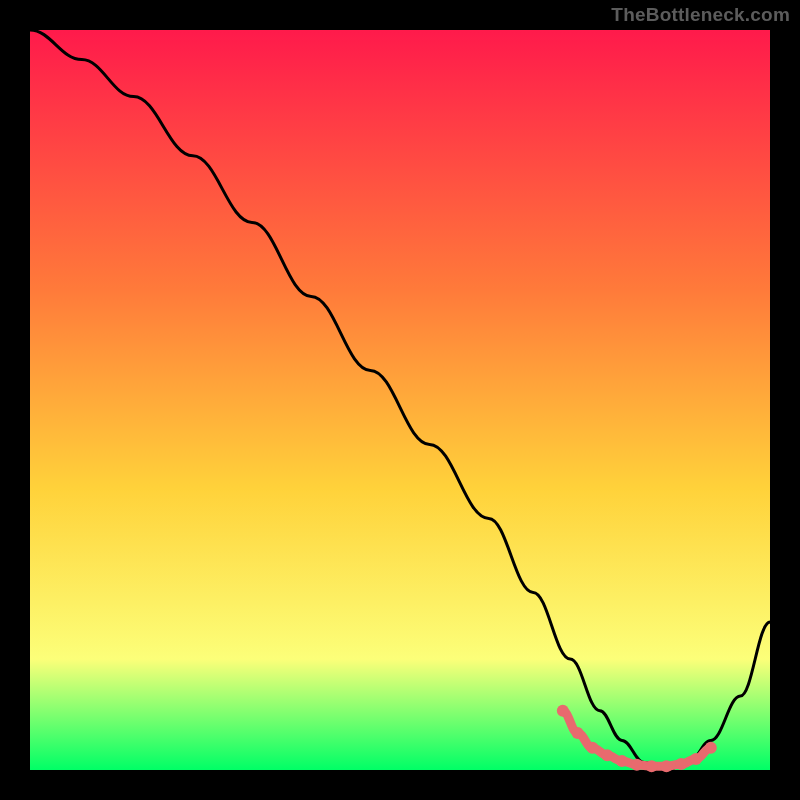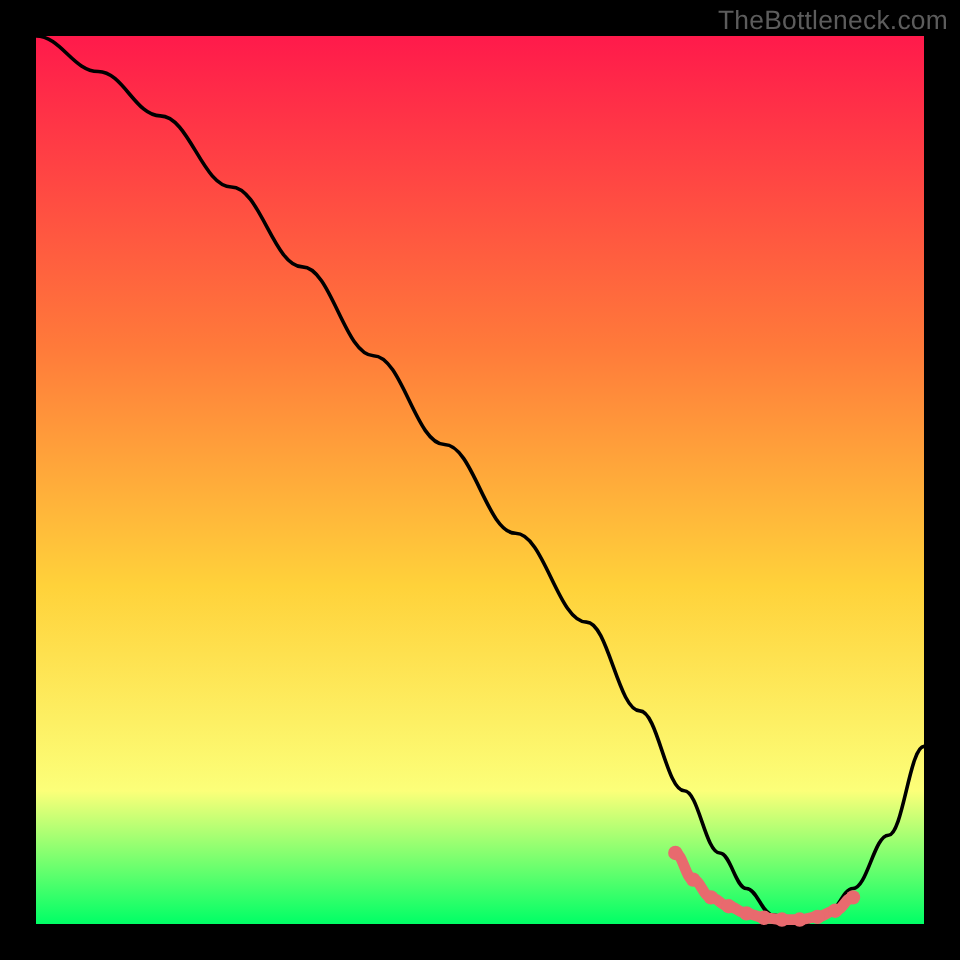--- a/index.html
+++ b/index.html
@@ -13,22 +13,22 @@
   .canvas {
     position: relative;
     width: 800px;
     height: 800px;
   }
   .watermark {
     position: absolute;
     top: 4px;
     right: 10px;
     font-family: Arial, Helvetica, sans-serif;
-    font-size: 22px;
-    font-weight: normal;
+    font-size: 19px;
+    font-weight: bold;
     color: #5c5c5c;
     letter-spacing: 0.2px;
     z-index: 10;
   }
   svg.plot {
     position: absolute;
     left: 0;
     top: 0;
   }
 </style>

